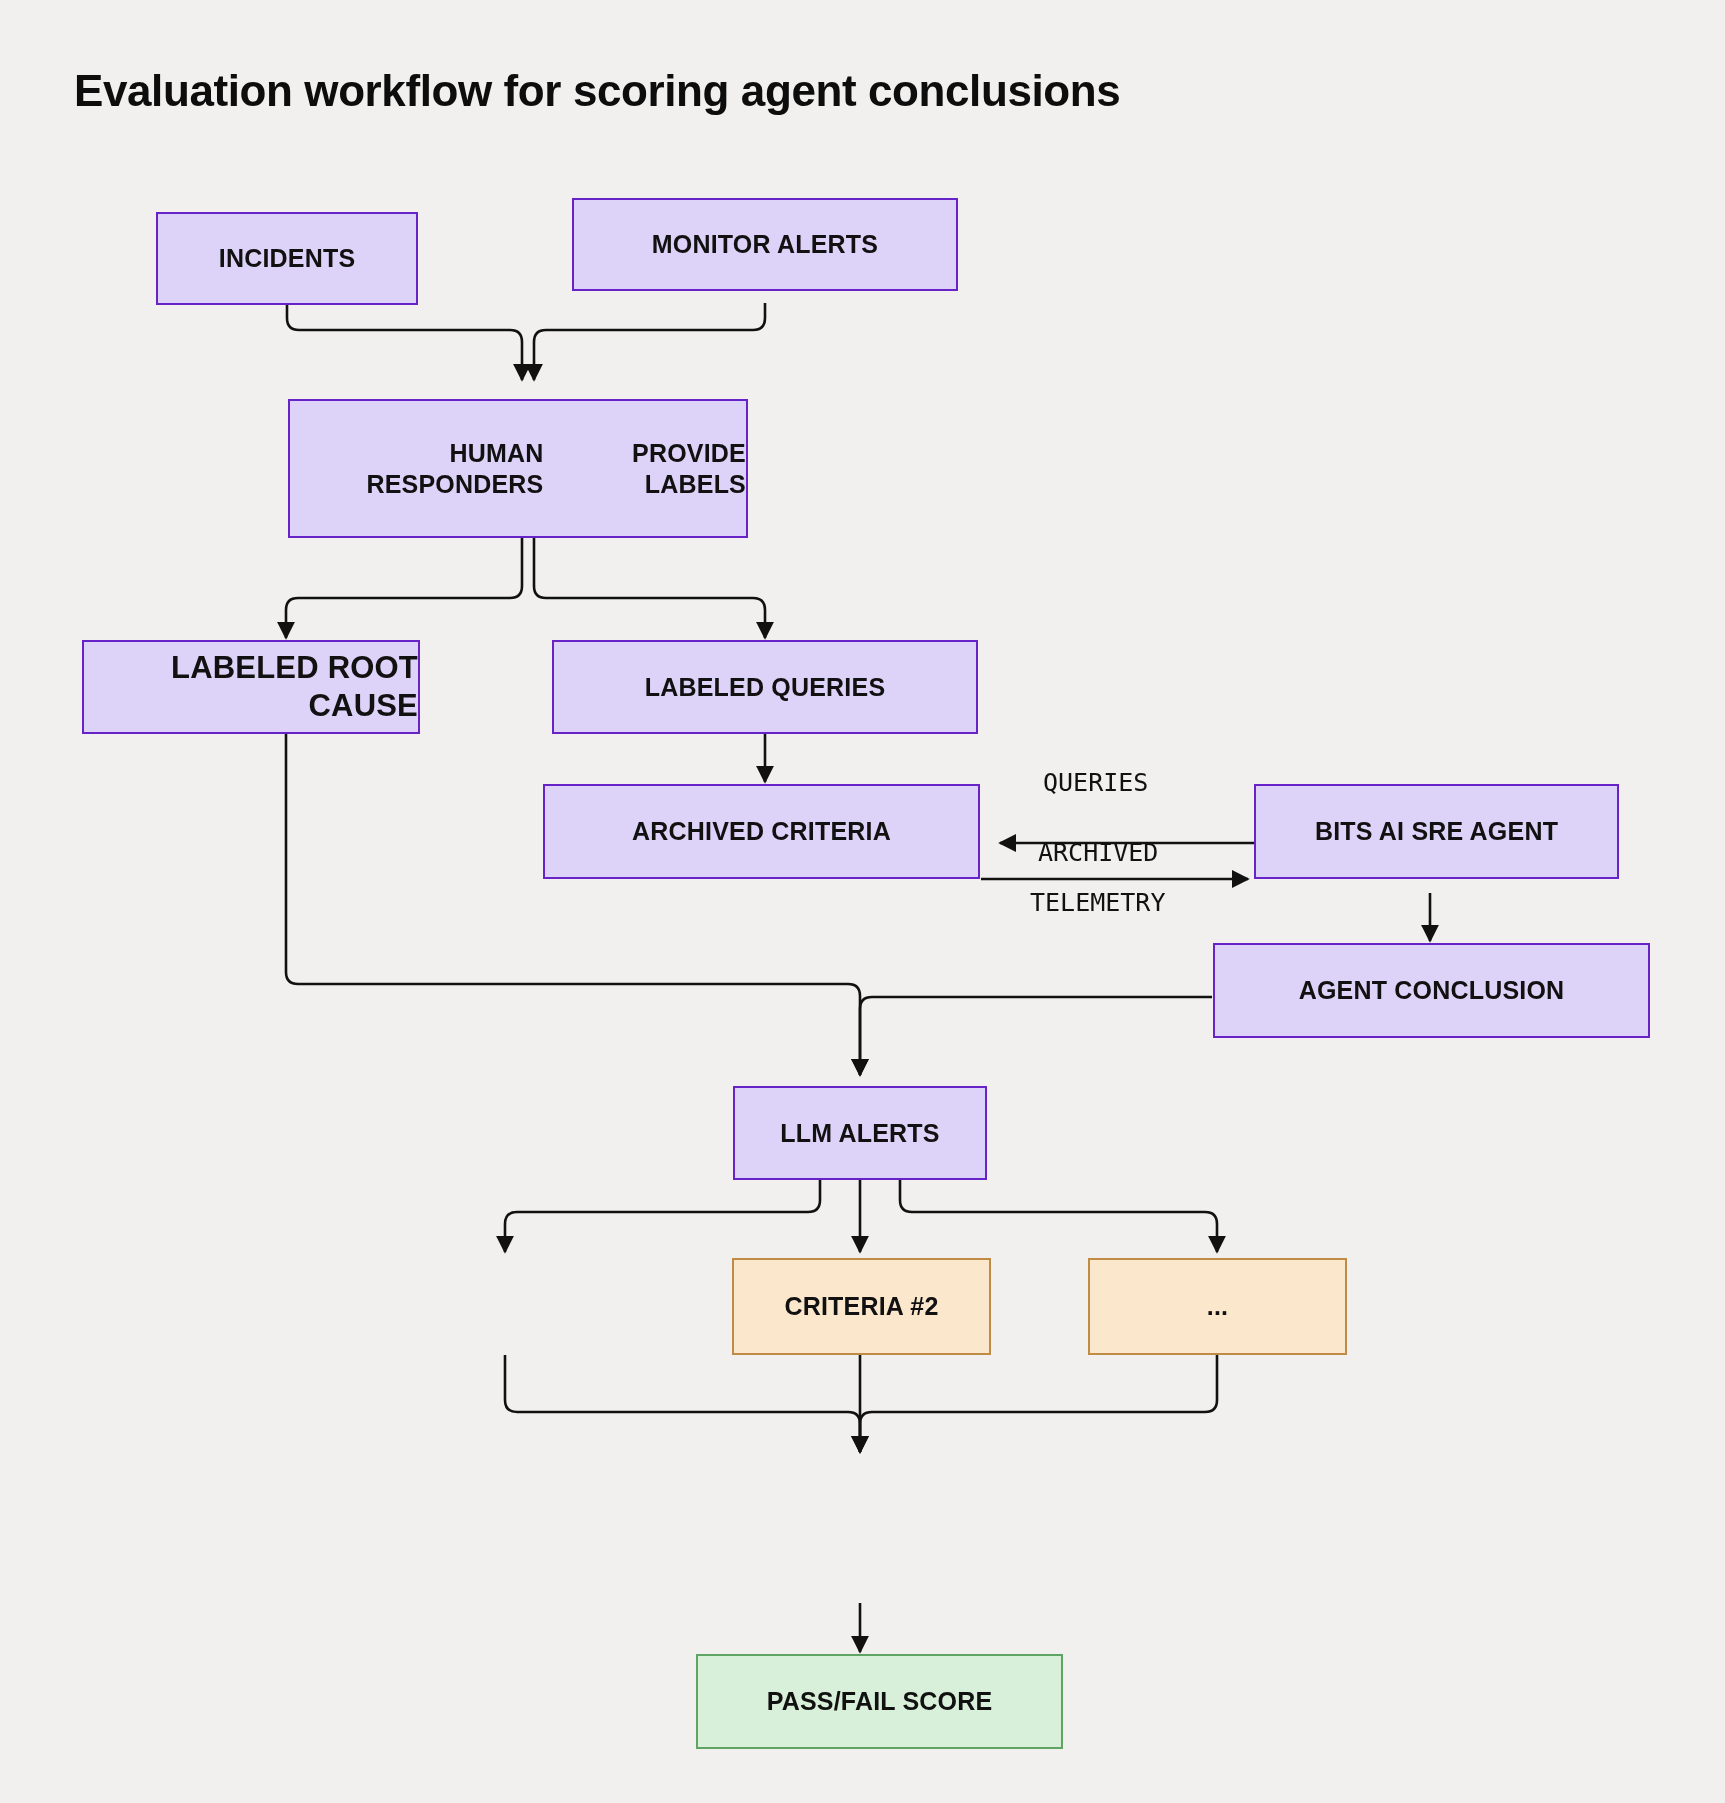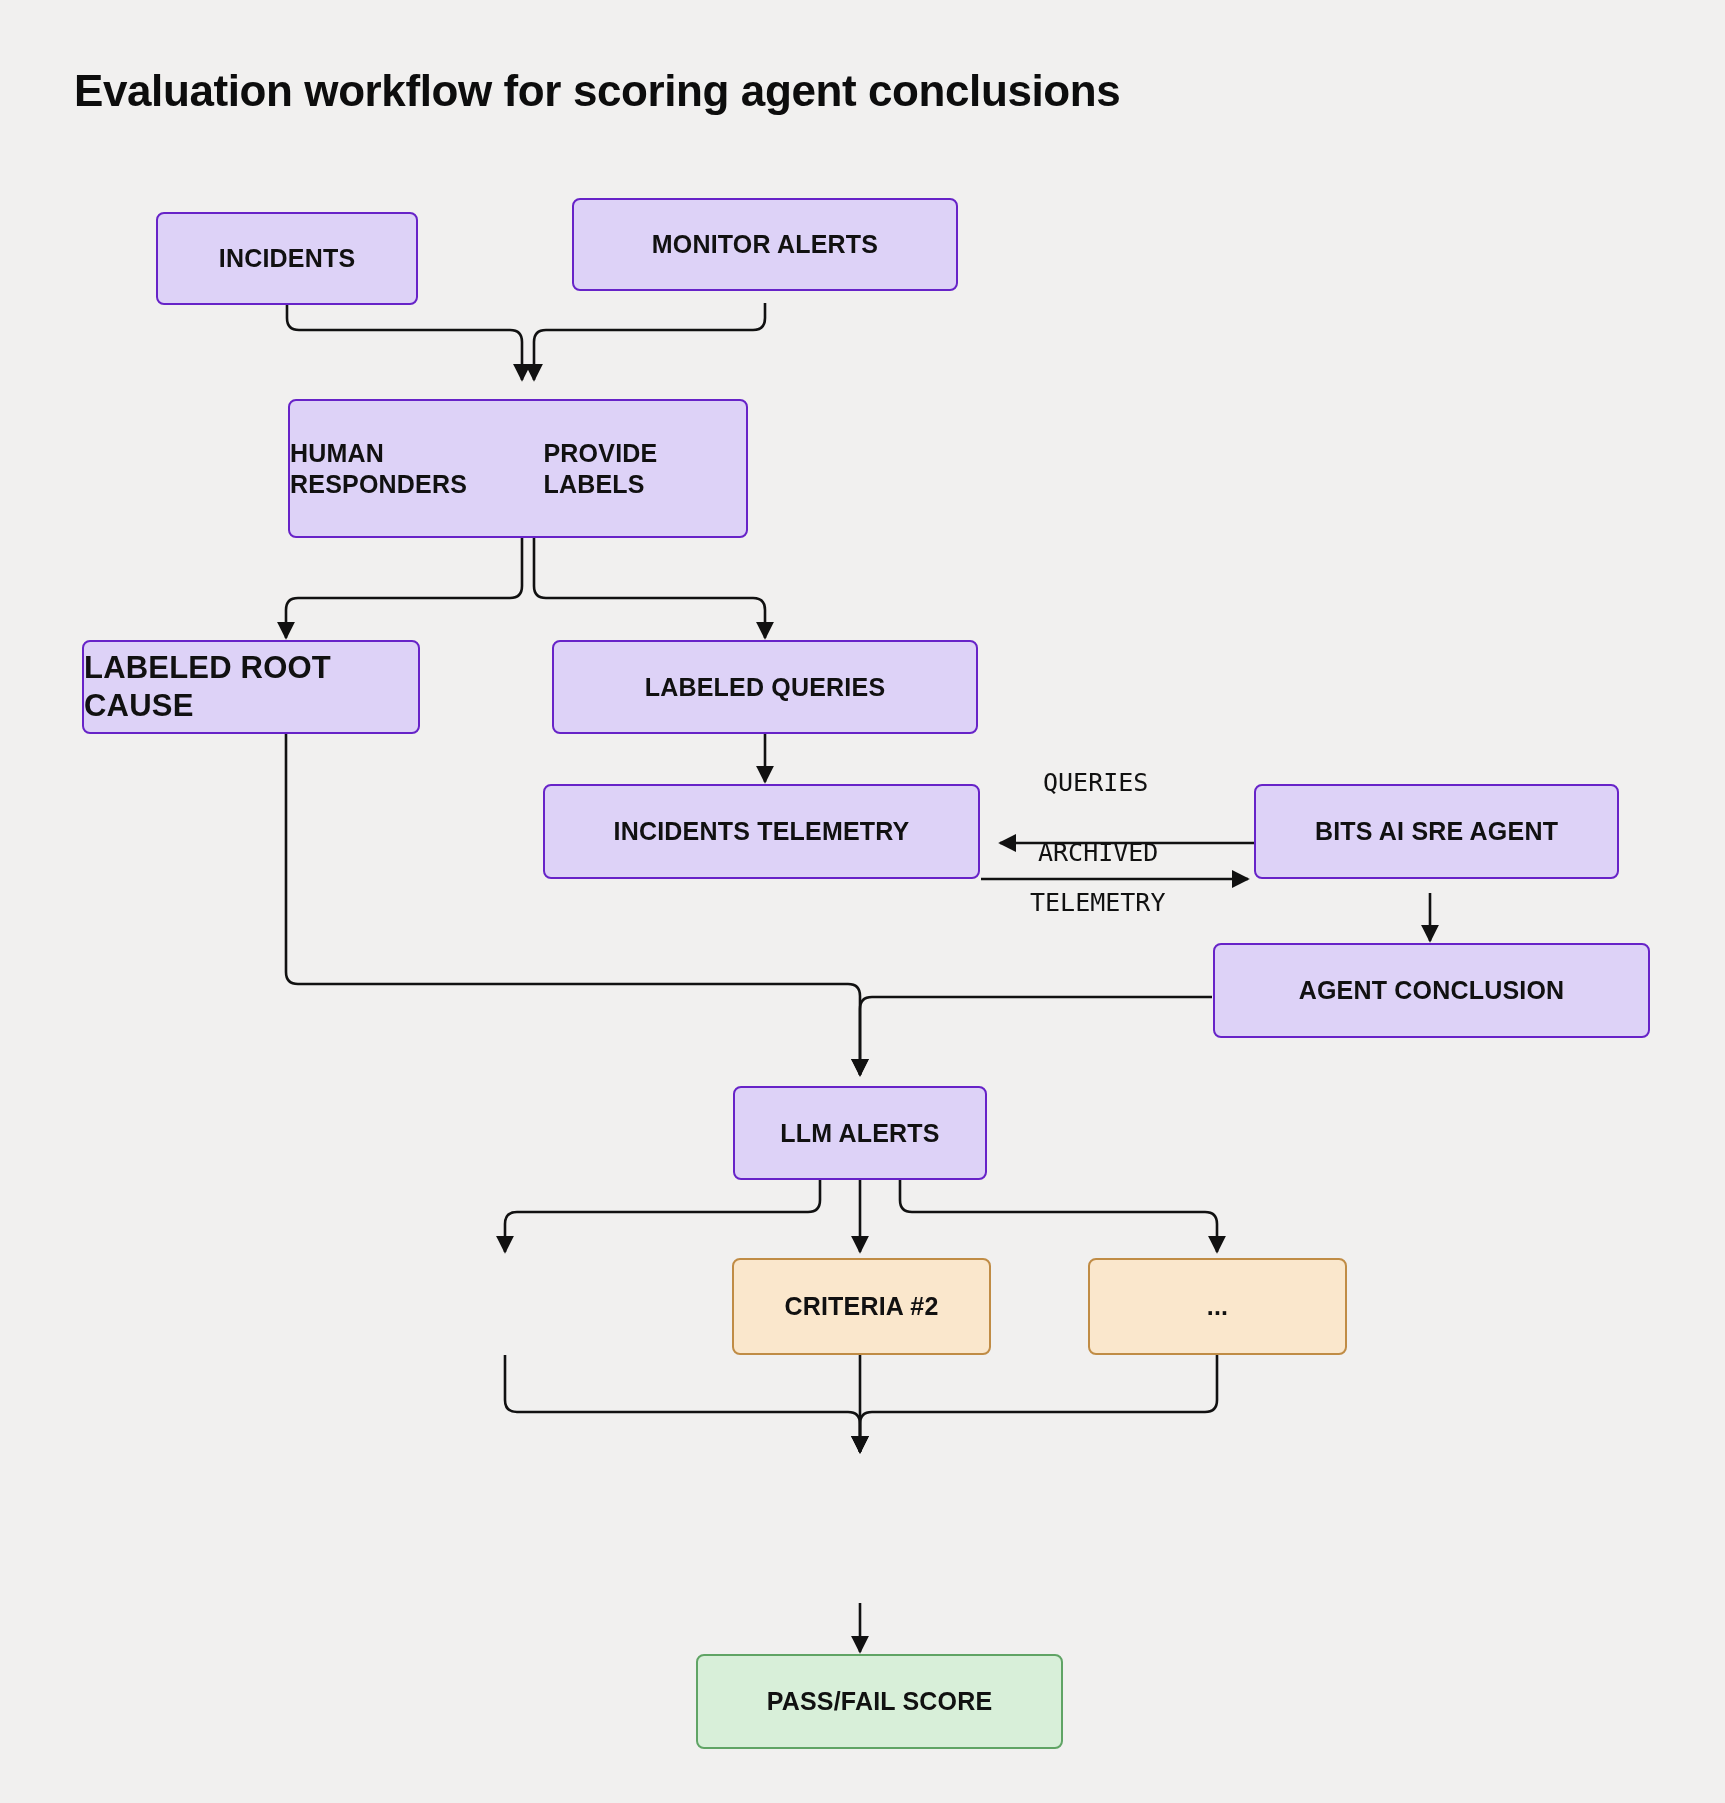--- a/index.html
+++ b/index.html
@@ -41,22 +41,22 @@
     color: #0D0D0D;
     white-space: nowrap;
   }
 
   .node {
     position: absolute;
     box-sizing: border-box;
     display: flex;
     align-items: center;
     justify-content: center;
-    text-align: left;
-    border-radius: 8px;
+    text-align: right;
+    border-radius: 0;
     border-width: 2.5px;
     border-style: solid;
     font-weight: bold;
     color: #111111;
     line-height: 1.22;
     letter-spacing: 0.2px;
   }
 
   .node.purple {
     background: #DDD2F7;
@@ -147,21 +147,21 @@
 
   <div class="node purple" style="left:82px; top:640px; width:338px; height:94px; font-size:31px;">
     <span>LABELED ROOT CAUSE</span>
   </div>
 
   <div class="node purple" style="left:552px; top:640px; width:426px; height:94px; font-size:25px;">
     <span>LABELED QUERIES</span>
   </div>
 
   <div class="node purple" style="left:543px; top:784px; width:437px; height:95px; font-size:25px;">
-    <span>INCIDENTS TELEMETRY</span>
+    <span>ARCHIVED CRITERIA</span>
   </div>
 
   <div class="node purple" style="left:1254px; top:784px; width:365px; height:95px; font-size:25px;">
     <span>BITS AI SRE AGENT</span>
   </div>
 
   <div class="node purple" style="left:1213px; top:943px; width:437px; height:95px; font-size:25px;">
     <span>AGENT CONCLUSION</span>
   </div>
 

